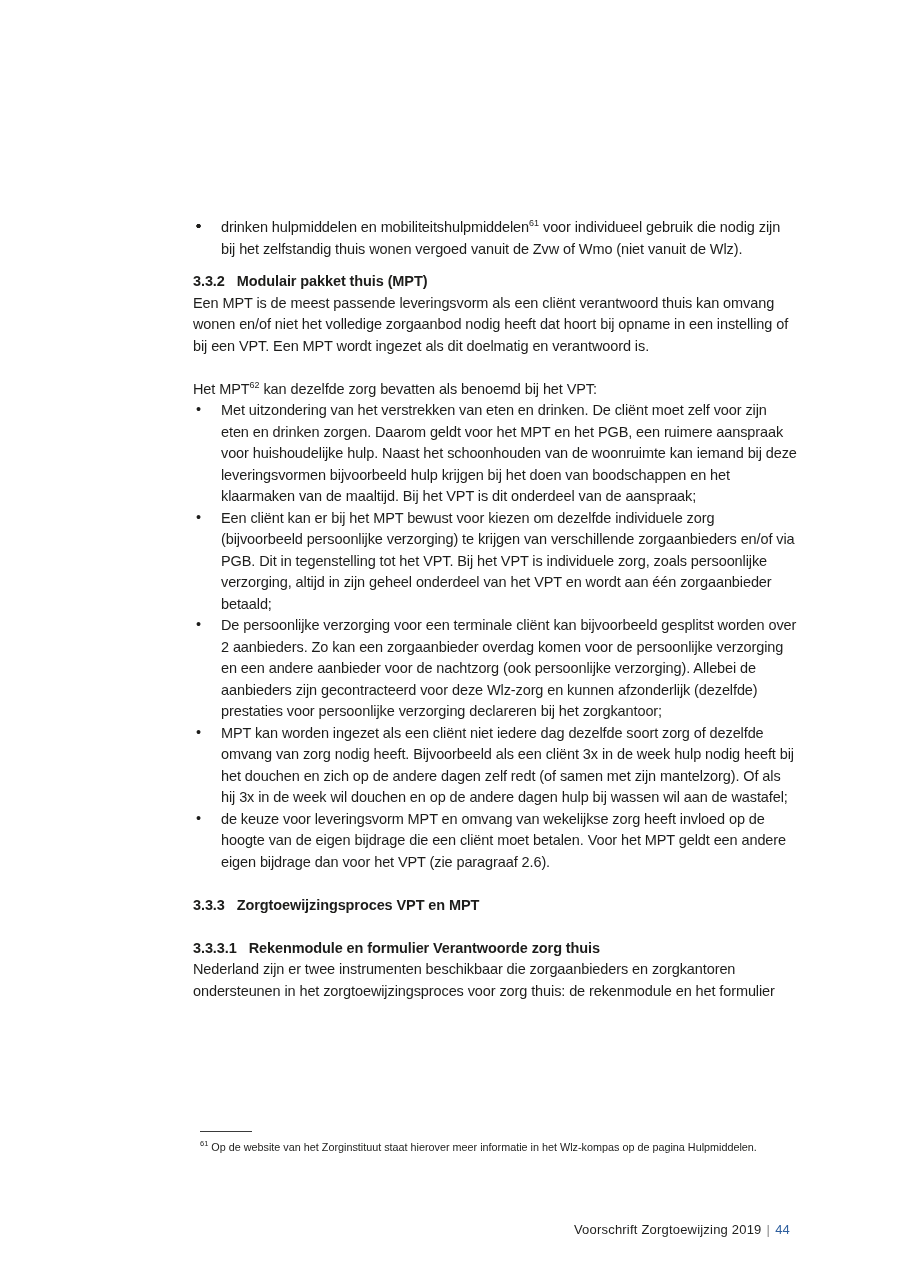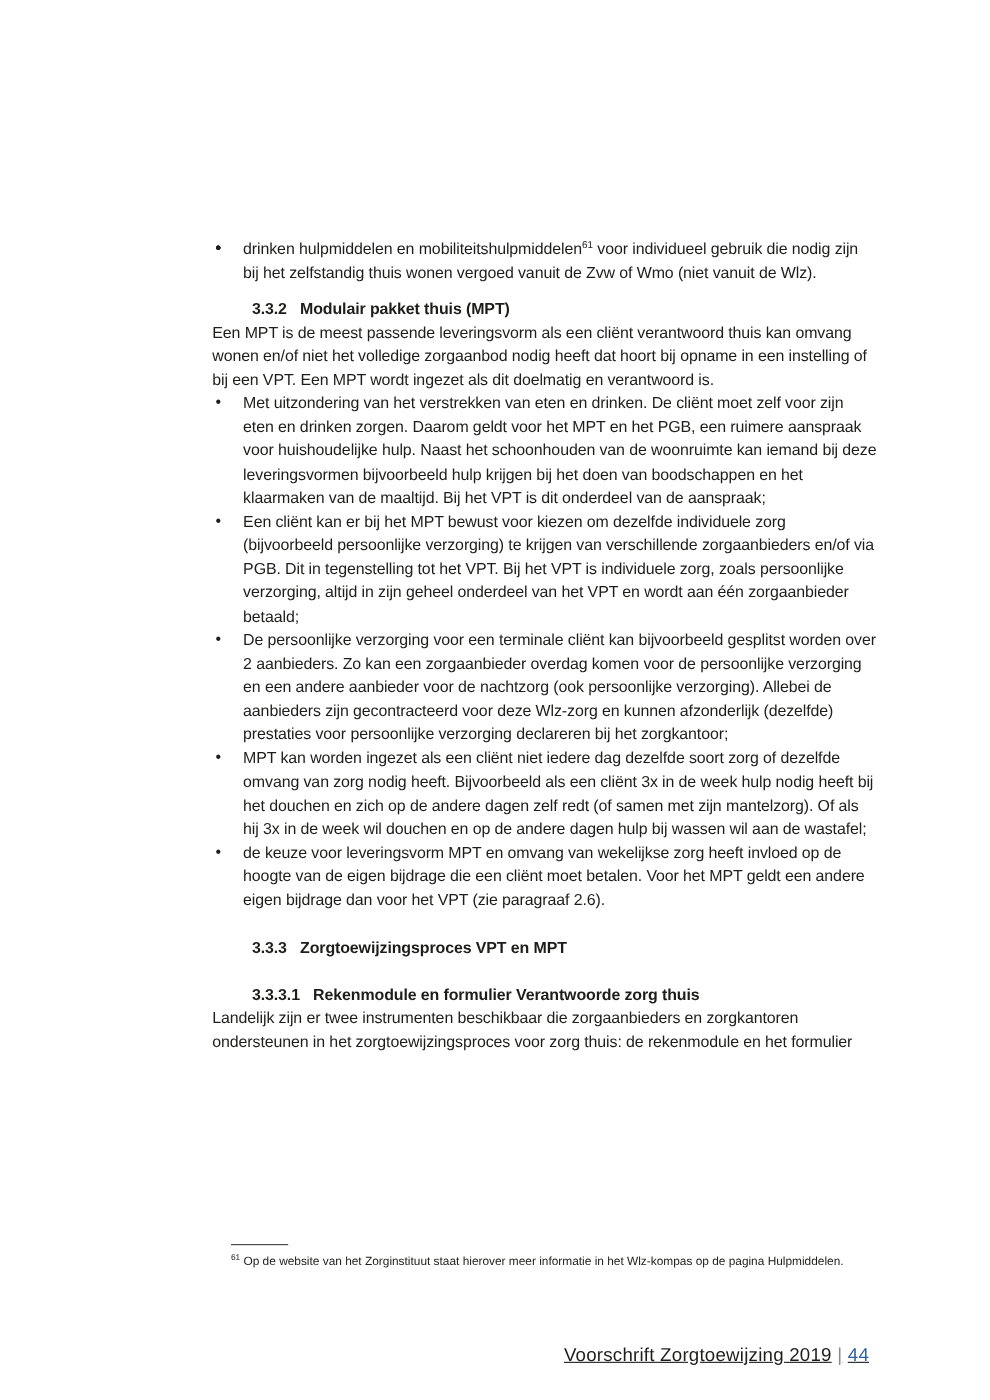--- a/index.html
+++ b/index.html
@@ -7,38 +7,38 @@
     position:relative; width:900px; height:1273px; background:#ffffff;
     font-family:"Liberation Sans", sans-serif; color:#1d1d1b; overflow:hidden;
   }
   .content {
     position:absolute; left:193px; top:217px; width:604px;
     font-size:14.5px; line-height:21.5px; letter-spacing:-0.1px;
   }
   .content p { margin:0; }
   .para-gap { margin-top:21.5px !important; }
   .heading { font-weight:700; margin:0; }
-  .heading .num { display:inline-block; margin-right:12px;margin-left:36px; }
+  .heading .num { display:inline-block; margin-right:12px; }
   #h332 { margin-top:11px; }
   #h333 { margin-top:21.5px; }
   #h3331 { margin-top:21.5px; }
   ul.bullets { list-style:none; margin:0; padding:0; }
   ul.bullets li { position:relative; padding-left:28px; }
   ul.bullets li .marker { position:absolute; left:3px; top:-1px; }
   .sup { font-size:9px; vertical-align:super; line-height:0; letter-spacing:0; }
   .footnotes {
-    position:absolute; left:210px; top:1131px; width:604px;
+    position:absolute; left:200px; top:1131px; width:604px;
     font-size:10.8px; line-height:16.5px;
   }
   .fn-rule { width:52px; height:0; border-top:1.4px solid #3a3a3a; margin:0 0 7px 0; }
   .footnotes .fn { margin:0; }
   .footnotes .sup { font-size:7.5px; }
   .footer {
     position:absolute; top:1222px; right:110px;
-    font-size:17px; letter-spacing:0.2px; white-space:nowrap;text-decoration:underline;
+    font-size:13px; letter-spacing:0.2px; white-space:nowrap;
   }
   .footer .sep { color:#8a8a8a; margin:0 5px; }
   .footer .pgnum { color:#2e5f9e; font-weight:400; }
 </style>
 </head>
 <body>
 
 <div class="page">
 
   <div class="content">
@@ -57,20 +57,23 @@
         <span class="marker">•</span>
         <span>drinken hulpmiddelen en mobiliteitshulpmiddelen</span><span class="sup">61</span><span> voor individueel gebruik die nodig zijn bij het zelfstandig thuis wonen vergoed vanuit de Zvw of Wmo (niet vanuit de Wlz).</span>
       </li>
     </ul>
 
     <p class="heading" id="h332">
       <span class="num">3.3.2</span><span>Modulair pakket thuis (MPT)</span>
     </p>
     <p>Een MPT is de meest passende leveringsvorm als een cliënt verantwoord thuis kan omvang wonen en/of niet het volledige zorgaanbod nodig heeft dat hoort bij opname in een instelling of bij een VPT. Een MPT wordt ingezet als dit doelmatig en verantwoord is.</p>
 
+    <p class="para-gap">
+      <span>Het MPT</span><span class="sup">62</span><span> kan dezelfde zorg bevatten als benoemd bij het VPT:</span>
+    </p>
 
     <ul class="bullets">
       <li>
         <span class="marker">•</span>
         <span>Met uitzondering van het verstrekken van eten en drinken. De cliënt moet zelf voor zijn eten en drinken zorgen. Daarom geldt voor het MPT en het PGB, een ruimere aanspraak voor huishoudelijke hulp. Naast het schoonhouden van de woonruimte kan iemand bij deze leveringsvormen bijvoorbeeld hulp krijgen bij het doen van boodschappen en het klaarmaken van de maaltijd. Bij het VPT is dit onderdeel van de aanspraak;</span>
       </li>
       <li>
         <span class="marker">•</span>
         <span>Een cliënt kan er bij het MPT bewust voor kiezen om dezelfde individuele zorg (bijvoorbeeld persoonlijke verzorging) te krijgen van verschillende zorgaanbieders en/of via PGB. Dit in tegenstelling tot het VPT. Bij het VPT is individuele zorg, zoals persoonlijke verzorging, altijd in zijn geheel onderdeel van het VPT en wordt aan één zorgaanbieder betaald;</span>
       </li>
@@ -88,21 +91,21 @@
       </li>
     </ul>
 
     <p class="heading" id="h333">
       <span class="num">3.3.3</span><span>Zorgtoewijzingsproces VPT en MPT</span>
     </p>
 
     <p class="heading" id="h3331">
       <span class="num">3.3.3.1</span><span>Rekenmodule en formulier Verantwoorde zorg thuis</span>
     </p>
-    <p>Landelijk zijn er twee instrumenten beschikbaar die zorgaanbieders en zorgkantoren ondersteunen in het zorgtoewijzingsproces voor zorg thuis: de rekenmodule en het formulier</p>
+    <p>Nederland zijn er twee instrumenten beschikbaar die zorgaanbieders en zorgkantoren ondersteunen in het zorgtoewijzingsproces voor zorg thuis: de rekenmodule en het formulier</p>
 
   </div>
 
   <div class="footnotes">
     <div class="fn-rule"></div>
     <p class="fn">
       <span class="sup">61</span> <span>Op de website van het Zorginstituut staat hierover meer informatie in het Wlz-kompas op de pagina Hulpmiddelen.</span>
     </p>
   </div>
 

